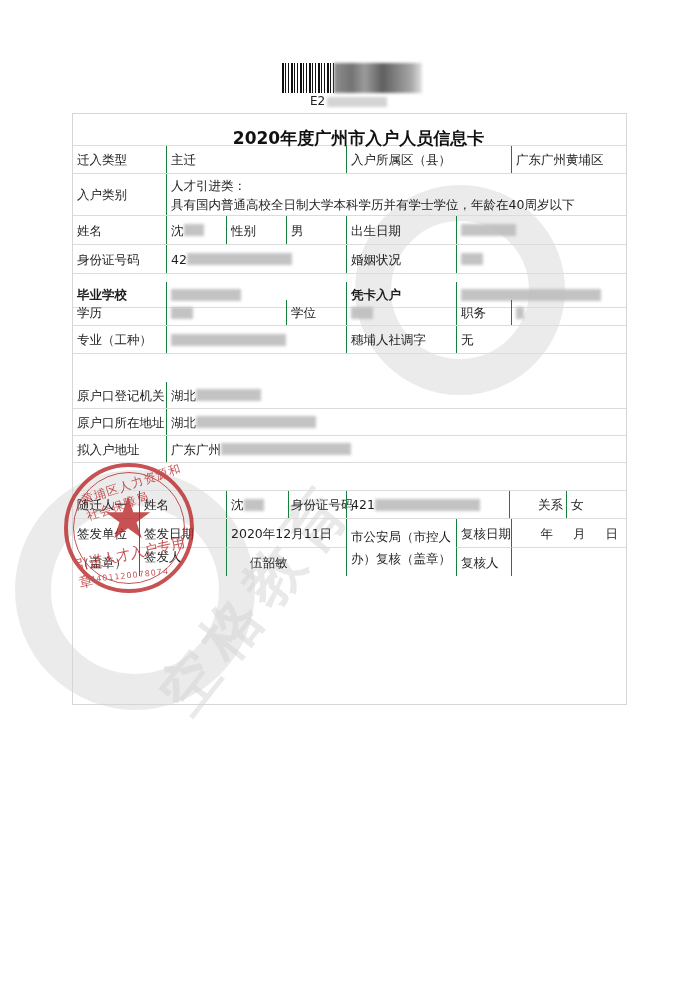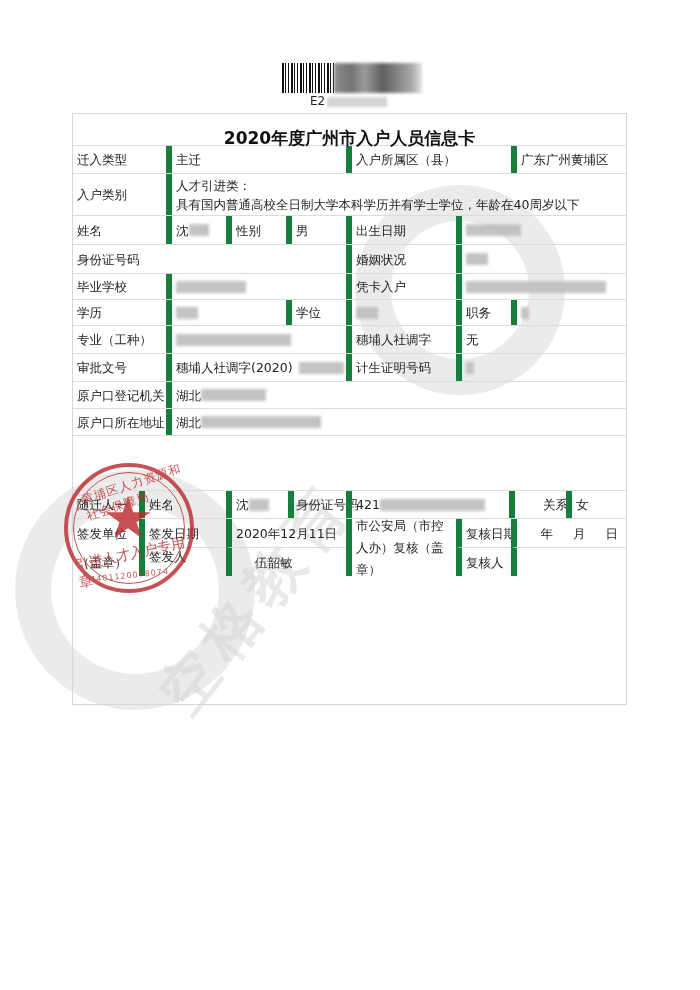--- a/index.html
+++ b/index.html
@@ -9,21 +9,21 @@
   .barcode .bars { width:52px; height:30px;
      background:repeating-linear-gradient(90deg,#111 0 2px,#fff 2px 3px,#111 3px 4px,#fff 4px 6px,#111 6px 7px,#fff 7px 9px); }
   .barcode .blur { flex:1; height:30px;
      background:linear-gradient(90deg,#7a7a7a 0%,#5c5c5c 20%,#8a8a8a 35%,#444 55%,#6a6a6a 70%,#999 88%,#ddd 100%); filter:blur(1.5px); opacity:.85;}
   .barcode-code { position:absolute; left:310px; top:94px; font-size:12px; color:#222; }
   .barcode-code .mask { display:inline-block; width:60px; height:10px; background:#d0d0d0; filter:blur(1.5px); vertical-align:middle; margin-left:2px;}
 
   .card { position:absolute; left:72px; top:113px; width:555px; height:592px;
           border:1px solid #d6d6d6; box-sizing:border-box; background:transparent; }
   .row { position:absolute; left:0; width:553px; border-bottom:1px solid #dcdcdc; box-sizing:border-box; }
-  .cell { position:absolute; top:0; bottom:0; box-sizing:border-box; border-left:6px solid #15803d;
+  .cell { position:absolute; top:0; bottom:0; box-sizing:border-box; border-left:1px solid #15803d;
           font-size:12.5px; line-height:15px; display:flex; align-items:center; padding-left:4px; white-space:nowrap; }
   .cell.first { border-left:none; }
   .title { font-size:17px; font-weight:bold; justify-content:center; padding:0; color:#111; }
   .multi { flex-direction:column; align-items:flex-start; justify-content:center; line-height:19px; }
   .mask { display:inline-block; height:12px; background:#bdbdbd; filter:blur(1.6px); opacity:.9; }
   .notes { position:absolute; left:0; top:462px; width:553px; padding:8px 0 0 10px; box-sizing:border-box;
            font-size:12.5px; line-height:20.5px; }
   .notes div { white-space:nowrap; }
   .stamp { position:absolute; left:64px; top:463px; width:130px; height:130px; border-radius:50%;
            border:4px solid #b8282a; box-sizing:border-box; opacity:.8; pointer-events:none; }
@@ -46,21 +46,21 @@
 
 <div class="barcode">
   <div class="bars"></div>
   <div class="blur"></div>
 </div>
 <div class="barcode-code"><span>E2</span><span class="mask"></span></div>
 
 <div class="card">
 
   <div class="row" style="top:0;height:32px;">
-    <div class="cell first title" style="left:0;width:553px;margin-top:18px;">2020年度广州市入户人员信息卡</div>
+    <div class="cell first title" style="left:9px;width:553px;margin-top:18px;">2020年度广州市入户人员信息卡</div>
   </div>
 
   <div class="row" style="top:32px;height:28px;">
     <div class="cell first" style="left:0;width:93px;">迁入类型</div>
     <div class="cell" style="left:93px;width:180px;">主迁</div>
     <div class="cell" style="left:273px;width:165px;">入户所属区（县）</div>
     <div class="cell" style="left:438px;width:115px;">广东广州黄埔区</div>
   </div>
 
   <div class="row" style="top:60px;height:42px;text-align:right;">
@@ -80,27 +80,31 @@
     <div class="cell" style="left:153px;width:60px;">性别</div>
     <div class="cell" style="left:213px;width:60px;">男</div>
     <div class="cell" style="left:273px;width:110px;">出生日期</div>
     <div class="cell" style="left:383px;width:170px;">
         <span class="mask" style="width:55px;"></span>
       </div>
   </div>
 
   <div class="row" style="top:131px;height:29px;">
     <div class="cell first" style="left:0;width:93px;">身份证号码</div>
+    <div class="cell" style="left:93px;width:180px;">
+        <span>42</span>
+        <span class="mask" style="width:105px;"></span>
+      </div>
     <div class="cell" style="left:273px;width:110px;">婚姻状况</div>
     <div class="cell" style="left:383px;width:170px;">
         <span class="mask" style="width:22px;"></span>
       </div>
   </div>
 
-  <div class="row" style="top:160px;height:26px;">
+  <div class="row" style="top:168px;height:26px;font-weight:bold;">
     <div class="cell first" style="left:0;width:93px;">毕业学校</div>
     <div class="cell" style="left:93px;width:180px;">
         <span class="mask" style="width:70px;"></span>
       </div>
     <div class="cell" style="left:273px;width:110px;">凭卡入户</div>
     <div class="cell" style="left:383px;width:170px;">
         <span class="mask" style="width:140px;"></span>
       </div>
   </div>
 
@@ -121,48 +125,44 @@
 
   <div class="row" style="top:212px;height:28px;">
     <div class="cell first" style="left:0;width:93px;">专业（工种）</div>
     <div class="cell" style="left:93px;width:180px;">
         <span class="mask" style="width:115px;"></span>
       </div>
     <div class="cell" style="left:273px;width:110px;">穗埔人社调字</div>
     <div class="cell" style="left:383px;width:170px;">无</div>
   </div>
 
-  <div class="row" style="top:240px;height:28px;">
-    <div class="cell first" style="left:0;width:93px;">审批文号</div>
-    <div class="cell" style="left:93px;width:180px;">
-        <span>穗埔人社调字(2020)</span>
-        <span class="mask" style="width:45px;margin-left:6px;"></span>
-      </div>
-    <div class="cell" style="left:273px;width:110px;">计生证明号码</div>
-    <div class="cell" style="left:383px;width:170px;">
-        <span class="mask" style="width:8px;"></span>
-      </div>
-  </div>
 
   <div class="row" style="top:268px;height:27px;">
     <div class="cell first" style="left:0;width:93px;">原户口登记机关</div>
     <div class="cell" style="left:93px;width:460px;">
         <span>湖北</span>
         <span class="mask" style="width:65px;"></span>
       </div>
   </div>
 
   <div class="row" style="top:295px;height:27px;">
     <div class="cell first" style="left:0;width:93px;">原户口所在地址</div>
     <div class="cell" style="left:93px;width:460px;">
         <span>湖北</span>
         <span class="mask" style="width:120px;"></span>
       </div>
   </div>
 
+  <div class="row" style="top:322px;height:27px;">
+    <div class="cell first" style="left:0;width:93px;">拟入户地址</div>
+    <div class="cell" style="left:93px;width:460px;">
+        <span>广东广州</span>
+        <span class="mask" style="width:130px;"></span>
+      </div>
+  </div>
 
   <div class="row" style="top:349px;height:28px;"></div>
 
   <div class="row" style="top:377px;height:28px;">
     <div class="cell first" style="left:0;width:66px;">随迁人一</div>
     <div class="cell" style="left:66px;width:87px;">姓名</div>
     <div class="cell" style="left:153px;width:62px;">
         <span>沈</span>
         <span class="mask" style="width:20px;"></span>
       </div>

